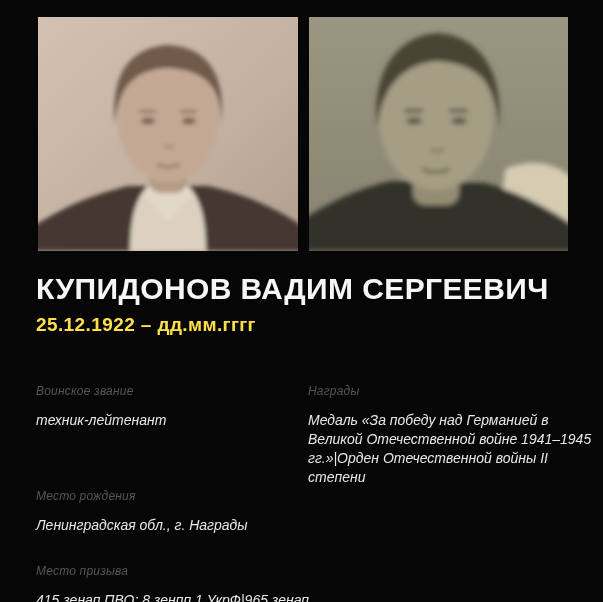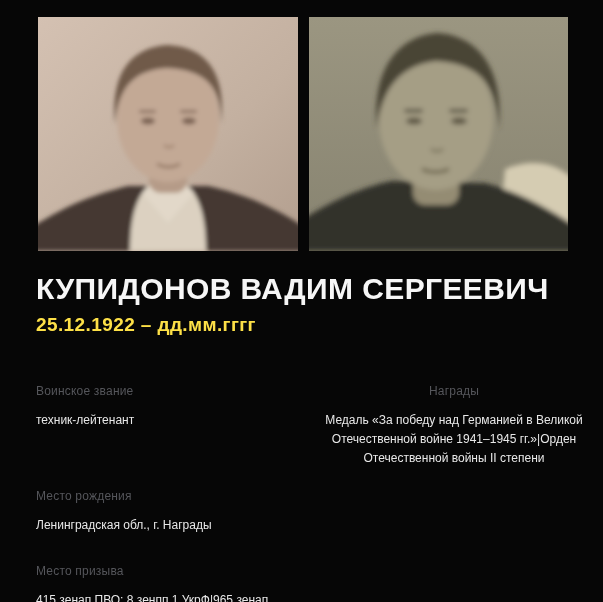--- a/index.html
+++ b/index.html
@@ -24,27 +24,28 @@
   .life-dates{
     position:absolute;left:36px;top:314px;
     font-size:19px;font-weight:700;letter-spacing:.4px;
     color:#fde047;white-space:nowrap;
   }
   
   .field{position:absolute;width:292px;}
   .field .label{
     font-size:12px;color:#55565b;letter-spacing:.2px;
     line-height:14px;
+    font-style:italic;
   }
   .field .value{
     margin-top:13px;
-    font-size:12px;color:#e8e8e8;line-height:19px;
+    font-size:14px;color:#e8e8e8;line-height:19px;font-style:italic;
   }
   .f-rank{left:36px;top:384px;}
-  .f-awards{left:308px;top:384px;text-align:center;}
+  .f-awards{left:308px;top:384px;}
   .f-birth{left:36px;top:489px;}
   .f-draft{left:308px;top:491px;}
   .f-service{left:36px;top:564px;width:400px;}
 </style>
 </head>
 <body>
 
 <div class="page">
 
   <div class="photo photo-left">

